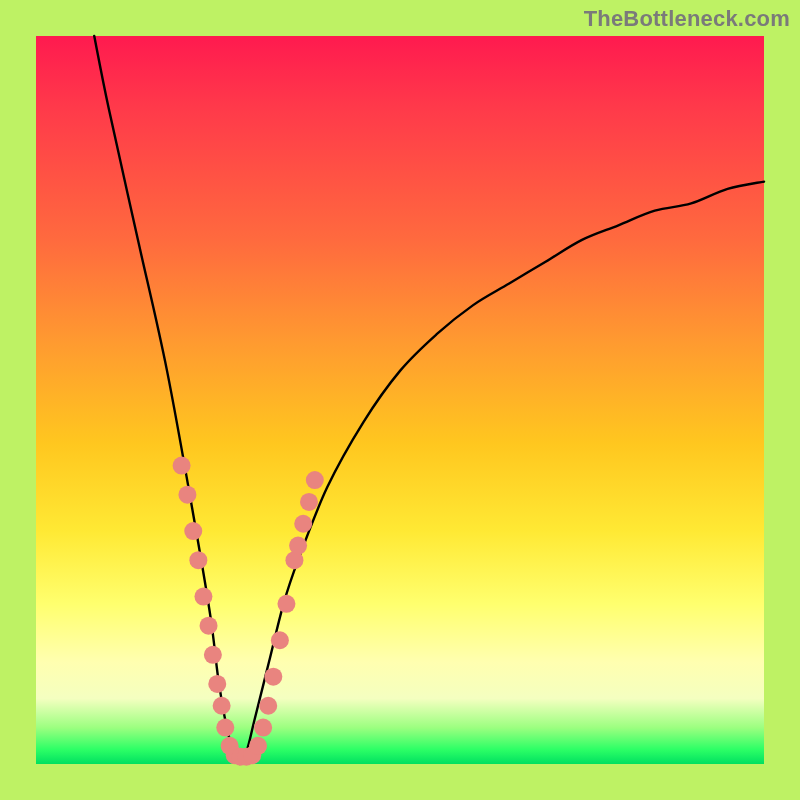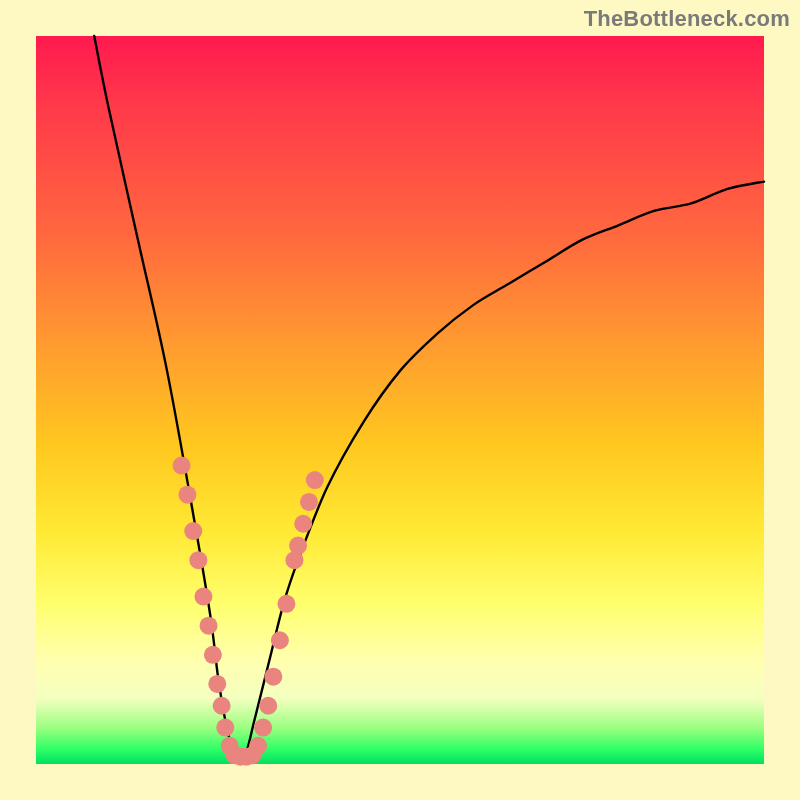--- a/index.html
+++ b/index.html
@@ -7,21 +7,21 @@
     padding: 0;
     width: 800px;
     height: 800px;
     background: #000;
     overflow: hidden;
   }
   .stage {
     position: relative;
     width: 800px;
     height: 800px;
-    background: #fef9c3;
+    background: #bef264;
   }
   .plot {
     position: absolute;
     left: 36px;
     top: 36px;
     width: 728px;
     height: 728px;
     
     background: linear-gradient(
       to bottom,

